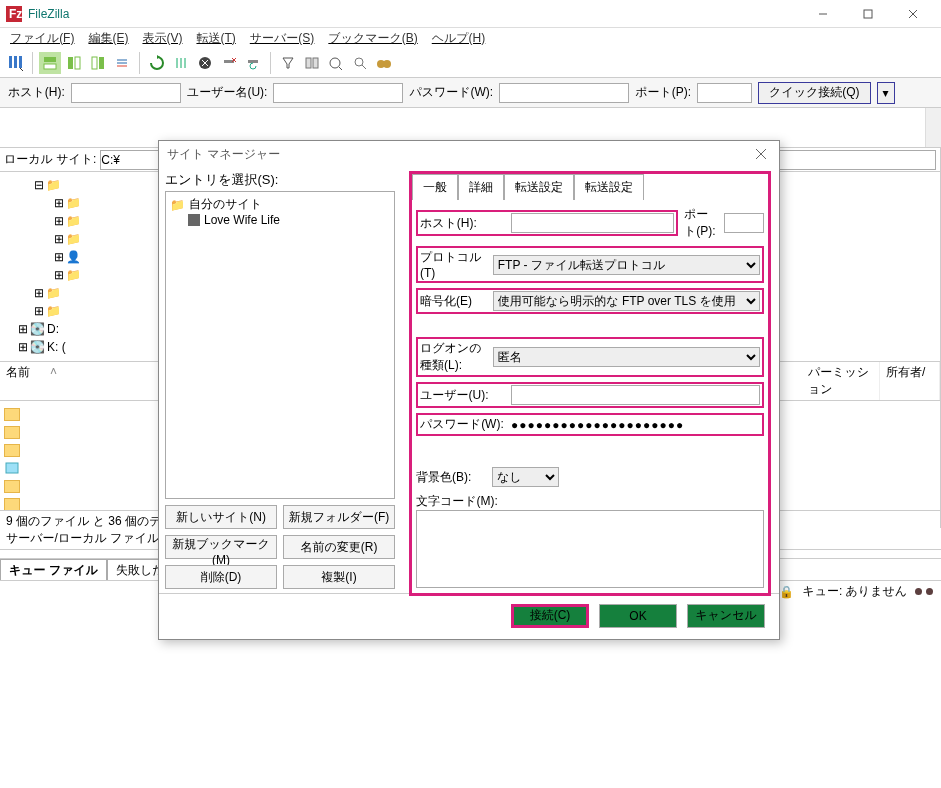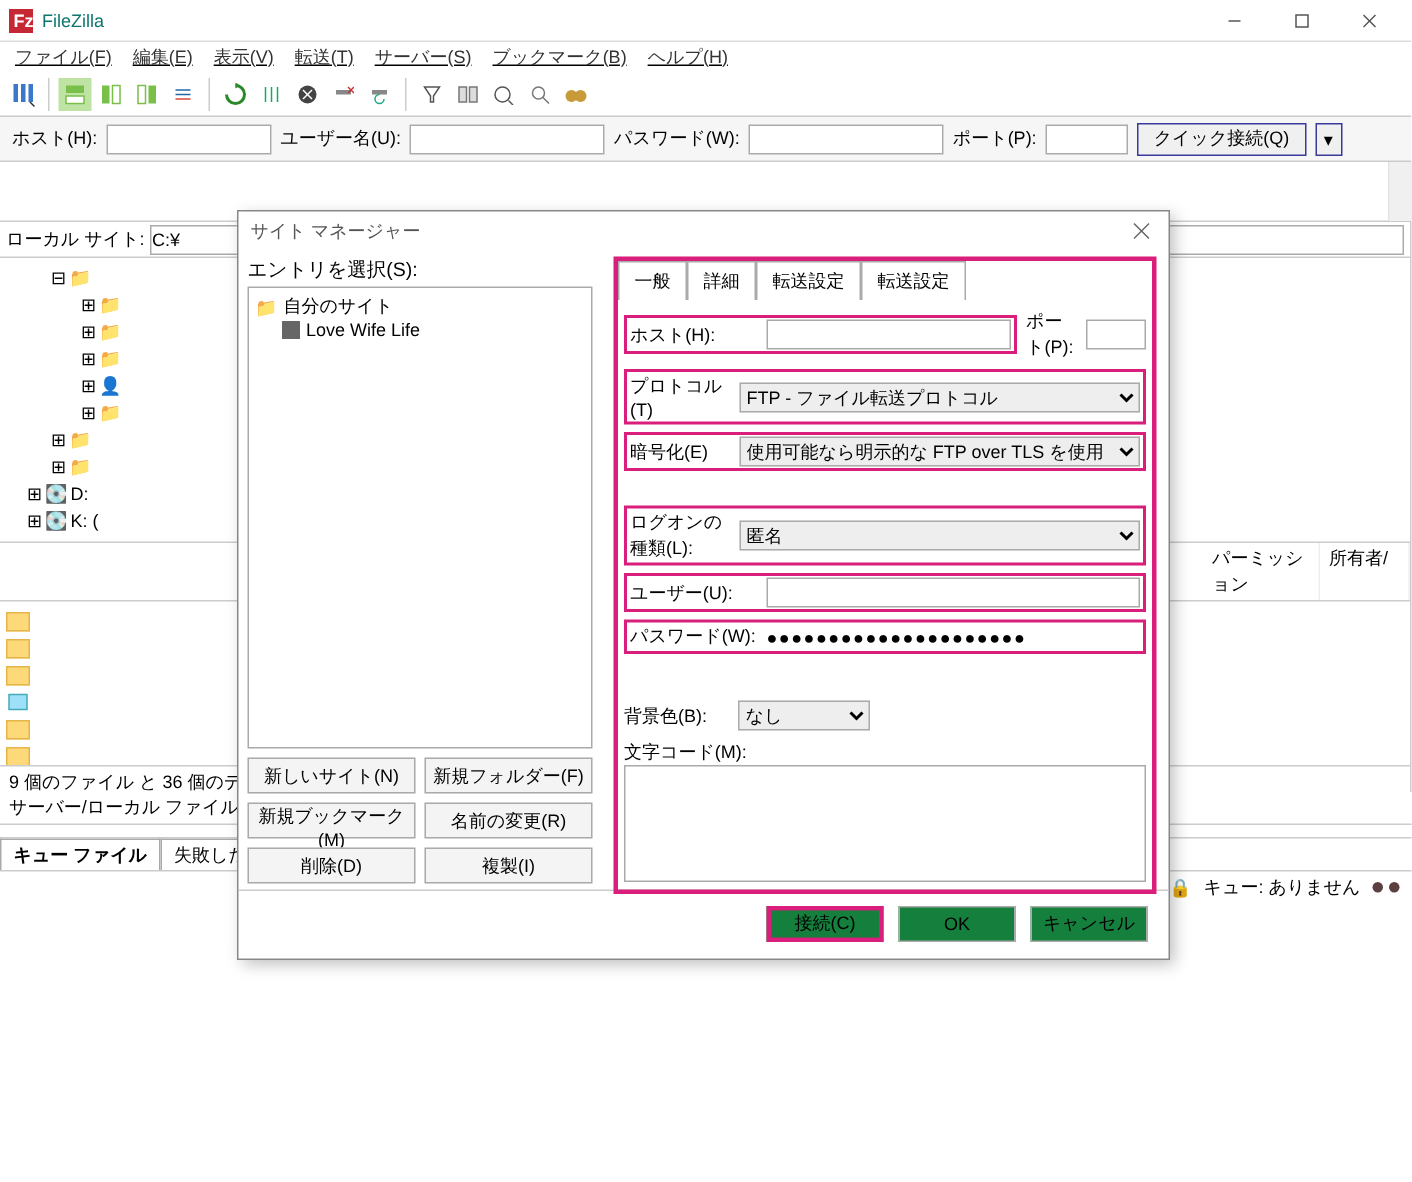--- a/index.html
+++ b/index.html
@@ -87,21 +87,21 @@
 .tab.active { background:#fff; }
 .form { padding:6px 4px 2px 4px;}
 .form-row { display:flex; align-items:center; gap:6px; margin-bottom:6px; }
 .hl-field-row { border:2px solid #d91e7b; margin-bottom:5px; display:flex; align-items:center; padding:1px 2px; gap:6px; }
 .form-row label, .hl-field-row label { width:85px; font-size:12px; }
 .form-row input[type=text], .hl-field-row input[type=text] { border:1px solid #aaa; height:20px; padding:0 3px; }
 .sel { border:1px solid #aaa; height:20px; background:#eee; width:100%; }
 .hl-host { flex:1; }
 .port-input{ width:40px; border:1px solid #aaa; height:20px;}
 .spacer { height:18px; }
-.bg-select { width:88px; }
+.bg-select { width:67px; }
 textarea.comment { width:100%; height:78px; border:1px solid #aaa; resize:none; }
 
 .dlg-foot { height:44px; display:flex; justify-content:flex-end; align-items:center; gap:10px; padding:4px 14px; border-top:1px solid #ccc;}
 .dlg-btn { width:78px; height:24px; border:1px solid #aaa; background:#15803d;}
 .dlg-btn.connect { border:3px solid #d91e7b; }
 
 .scroll-rail { position:absolute; right:2px; width:16px; background:#f0f0f0; border-left:1px solid #ddd;}
 </style>
 </head>
 <body>
@@ -305,20 +305,21 @@
           <span>D:</span>
         </div>
       <div class="tree-node" style="margin-left:14px">
           <span>⊞</span>
           <span class="drive-ic">💽</span>
           <span>K: (</span>
         </div>
     </div>
     <div class="filelist" style="height:148px; overflow:hidden;">
       <div class="filelist-head">
+        <div class="col col-name"><span>名前</span><span class="arrow-up">˄</span></div>
         <div style="flex:1"></div>
         <div class="col col-perm">パーミッション</div>
         <div class="col col-owner">所有者/</div>
       </div>
       <div class="file-rows">
         <div class="row">
             <span class="folder-yellow"></span>
           </div>
         <div class="row">
             <span class="folder-yellow"></span>

